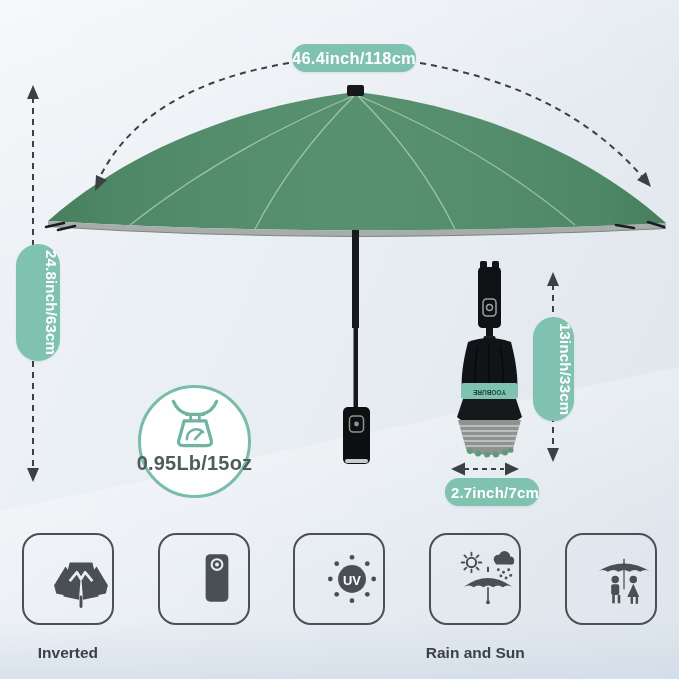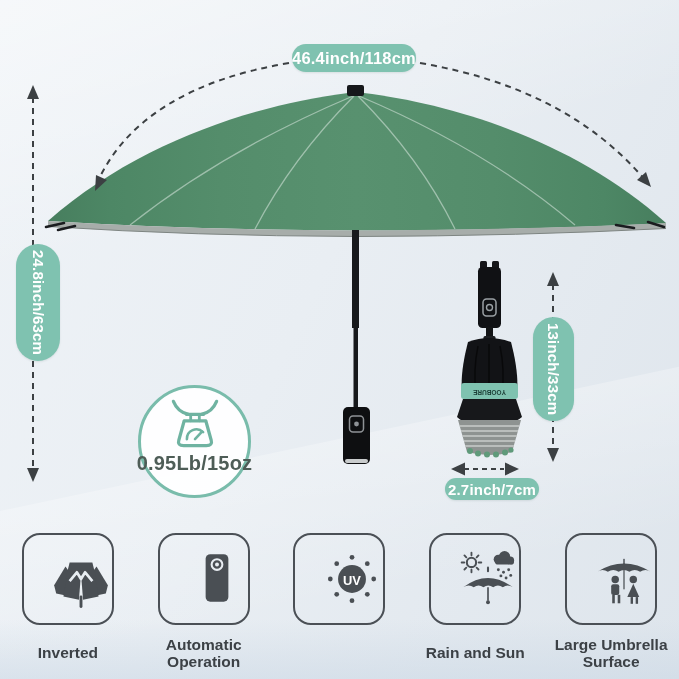--- a/index.html
+++ b/index.html
@@ -21,31 +21,31 @@
     pointer-events:none;
   }
   .streak3{
     position:absolute;left:0;bottom:0;width:679px;height:60px;
     background:linear-gradient(rgba(205,218,230,0),rgba(203,216,229,.55));
     pointer-events:none;
   }
   svg.scene{position:absolute;left:0;top:0;}
   .pill{
     position:absolute;background:#7fc2b0;color:#ffffff;
-    display:flex;align-items:center;justify-content:center;
+    display:flex;align-items:center;justify-content:flex-end;
     font-weight:600;letter-spacing:.2px;
     box-shadow:0 1px 2px rgba(60,90,80,.12);
   }
   .pill-h{border-radius:16px;}
   .pill-v{border-radius:24px;}
   .pill-v span{writing-mode:vertical-rl;text-orientation:mixed;}
   #pill-top{left:292px;top:44px;width:124px;height:28px;font-size:16.5px;}
   #pill-left{left:16px;top:244px;width:44px;height:117px;font-size:15px;}
   #pill-right{left:533px;top:317px;width:41px;height:104px;font-size:15px;}
-  #pill-folded-w{left:445px;top:478px;width:94px;height:22px;font-size:15px;}
+  #pill-folded-w{left:445px;top:478px;width:94px;height:28px;font-size:15px;}
   .weight-badge{
     position:absolute;left:138px;top:385px;width:113px;height:113px;
     border-radius:50%;border:3px solid #79bcab;background:rgba(255,255,255,.93);
     box-sizing:border-box;display:flex;flex-direction:column;align-items:center;
   }
   .weight-badge svg{margin-top:9px;}
   .weight-text{
     font-size:20px;font-weight:600;color:#4e5d57;margin-top:1px;letter-spacing:.2px;
   }
   .features{
@@ -218,24 +218,20 @@
     </div>
 
     <div class="feature">
       <div class="feature-box">
         <svg width="62" height="62" viewBox="0 0 60 60">
           <rect x="19" y="6" width="22" height="46" rx="4.5" fill="#4a4f54"></rect>
           <circle cx="30" cy="16" r="5.2" fill="none" stroke="#e8edf2" stroke-width="2"></circle>
           <circle cx="30" cy="16" r="1.9" fill="#e8edf2"></circle>
         </svg>
       </div>
-      <div class="feature-label">
-        <span>Automatic</span>
-        <span>Operation</span>
-      </div>
     </div>
 
     <div class="feature">
       <div class="feature-box">
         <svg width="62" height="62" viewBox="0 0 60 60">
           <circle cx="30" cy="30" r="13.5" fill="#4a4f54"></circle>
           <g fill="#4a4f54">
             <circle cx="30" cy="9" r="2.3"></circle>
               <circle cx="44.8" cy="15.2" r="2.3"></circle>
             <circle cx="51" cy="30" r="2.3"></circle>
@@ -301,20 +297,16 @@
             <rect x="17.6" y="35" width="7.8" height="10.5" rx="2"></rect>
             <rect x="18.6" y="45.3" width="2.5" height="8.2"></rect>
             <rect x="23.9" y="45.3" width="2.5" height="8.2"></rect>
             <circle cx="39" cy="30.5" r="3.6"></circle>
             <polygon points="39,34.6 33.2,47.5 44.8,47.5"></polygon>
             <rect x="36.4" y="47.5" width="2.3" height="6.5"></rect>
             <rect x="41.3" y="47.5" width="2.3" height="6.5"></rect>
           </g>
         </svg>
       </div>
-      <div class="feature-label">
-        <span>Large Umbrella</span>
-        <span>Surface</span>
-      </div>
     </div>
 
   </div>
 </div>
 
 </body></html>

